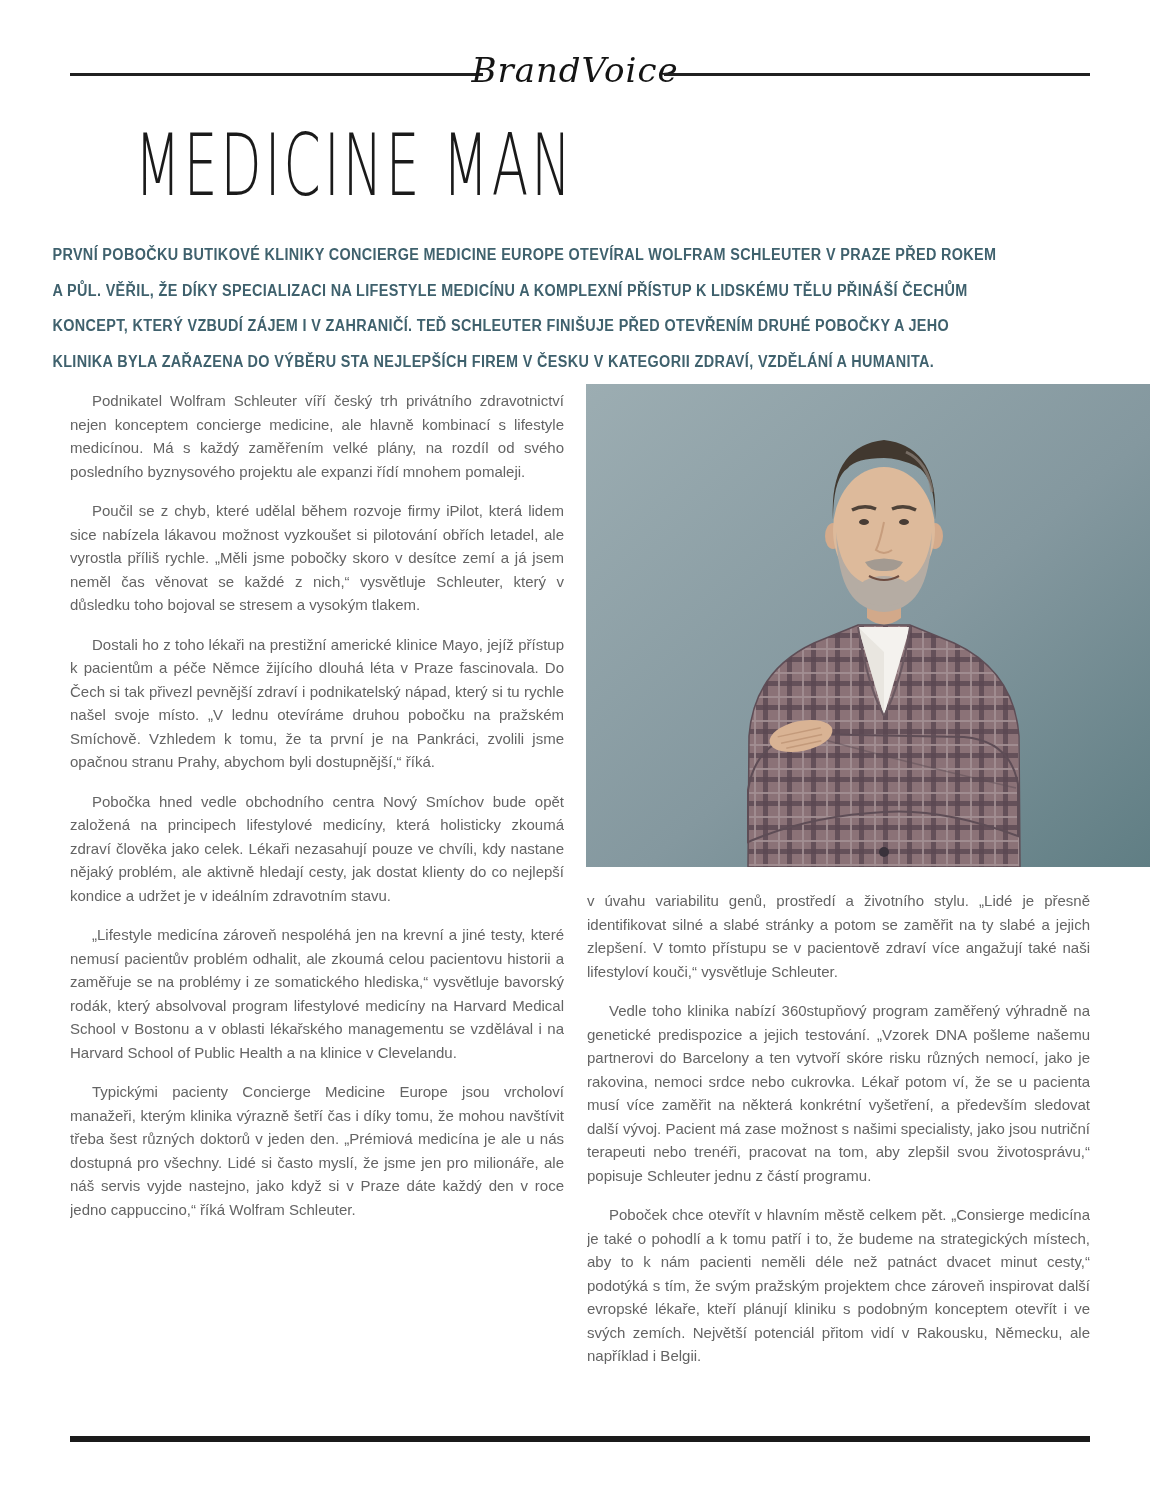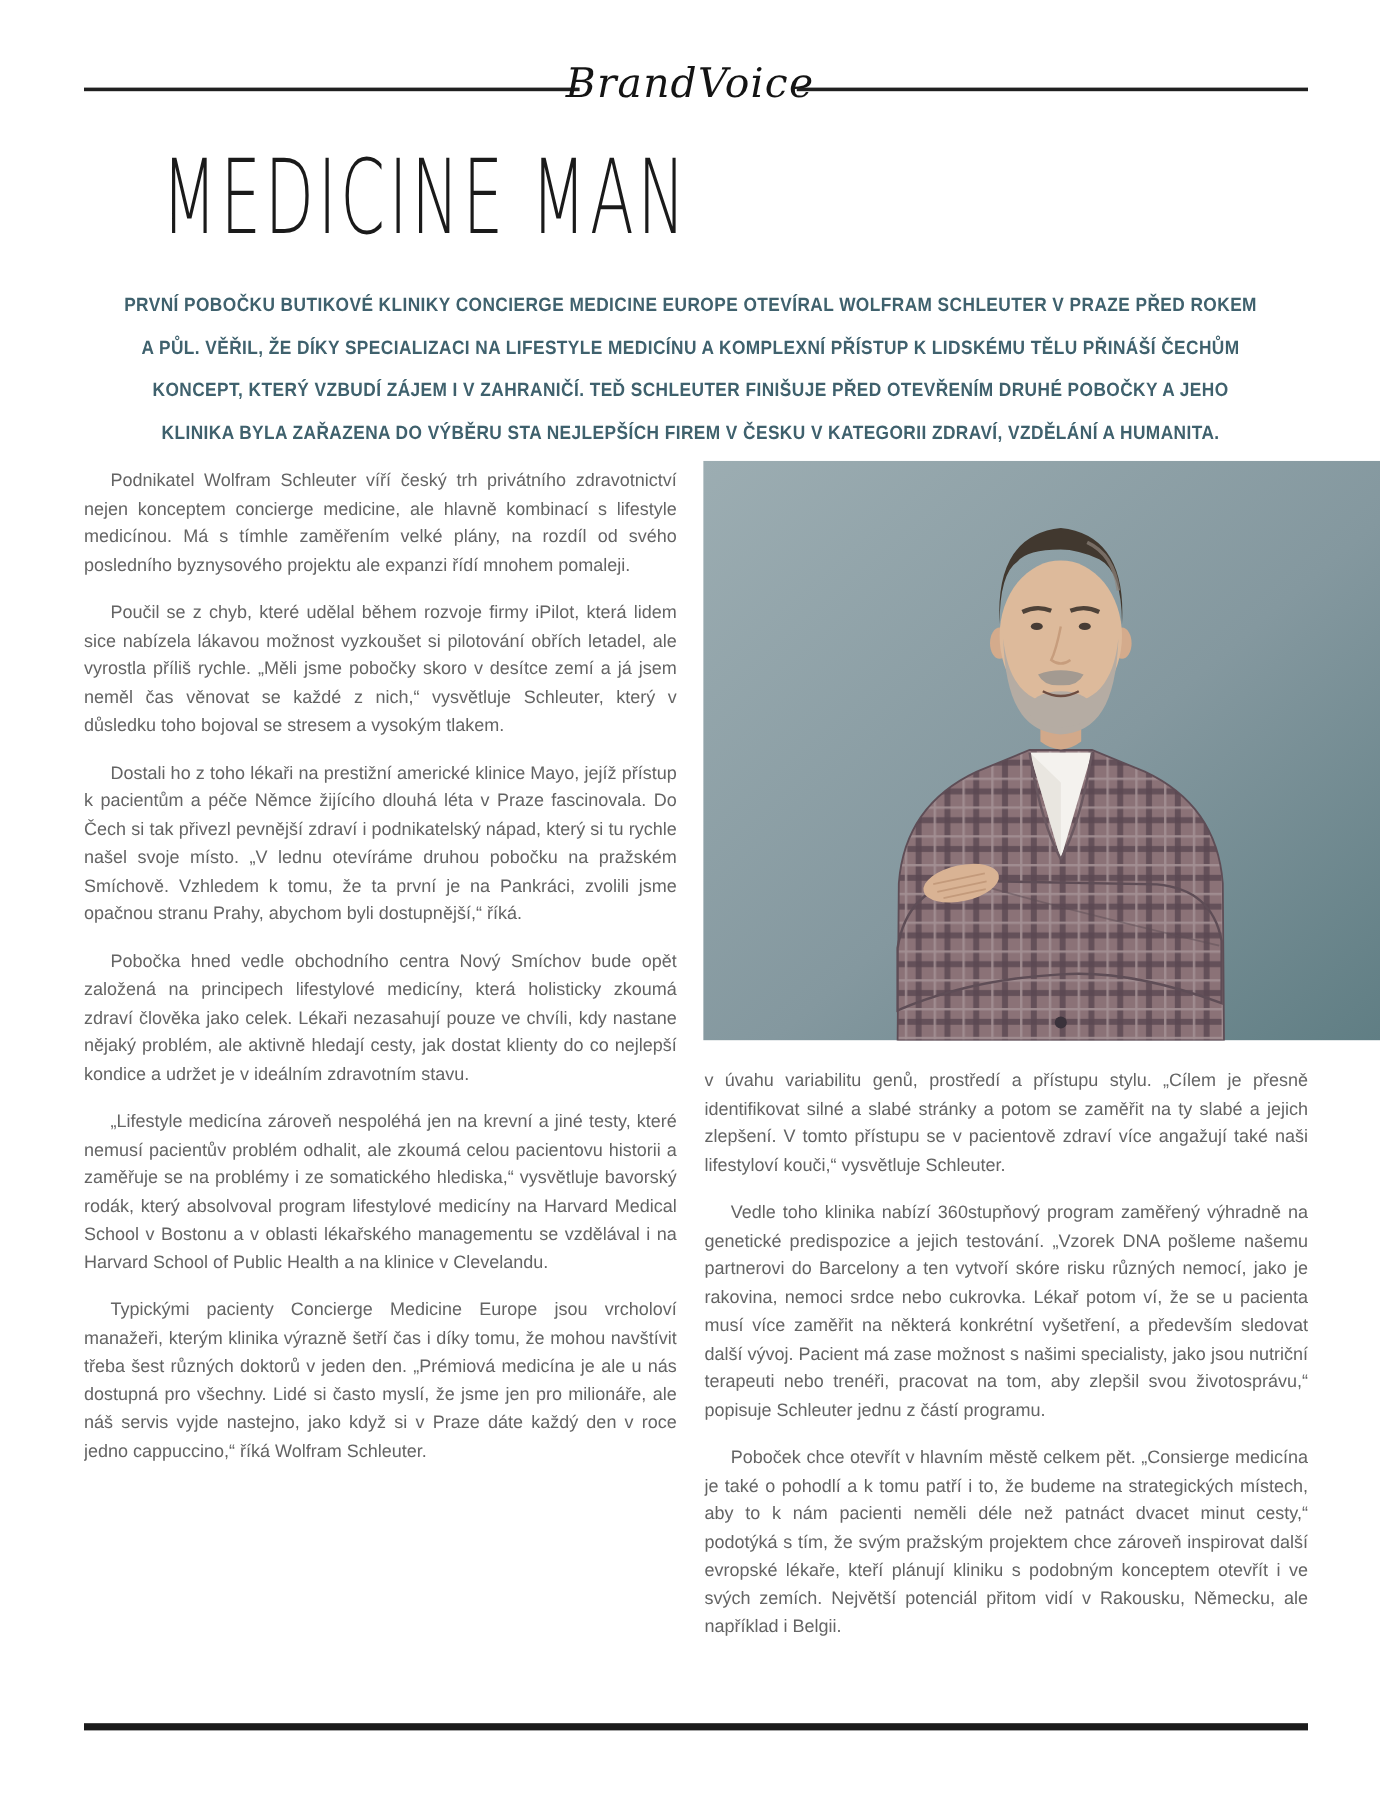--- a/index.html
+++ b/index.html
@@ -24,21 +24,21 @@
   .title-wrap{left:0;top:122px;width:1150px;text-align:left;}
   .title{
     display:inline-block;
     font-family:"DejaVu Sans","Liberation Sans",sans-serif;
     font-weight:200;font-size:86px;line-height:86px;color:#1a1a1a;
     letter-spacing:5px;transform:scaleX(0.62);transform-origin:50% 50%;
     white-space:nowrap;
   }
 
   
-  .lede{left:0;top:237px;width:1150px;text-align:center;}
+  .lede{left:0;top:237px;width:1150px;}
   .lede-inner{display:inline-block;transform:scaleX(0.9);transform-origin:50% 0;}
   .lede-line{
     white-space:nowrap;font-weight:700;font-size:16px;line-height:35.5px;
     color:#3f616d;letter-spacing:0.4px;
   }
 
   
   .col{
     color:#646464;font-size:15px;line-height:23.5px;
     text-align:justify;overflow:hidden;
@@ -67,21 +67,21 @@
 </div>
 
 <div class="abs lede">
   <div class="lede-inner">
     
   <div class="lede-line">PRVNÍ POBOČKU BUTIKOVÉ KLINIKY CONCIERGE MEDICINE EUROPE OTEVÍRAL WOLFRAM SCHLEUTER V PRAZE PŘED ROKEM</div><div class="lede-line">A PŮL. VĚŘIL, ŽE DÍKY SPECIALIZACI NA LIFESTYLE MEDICÍNU A KOMPLEXNÍ PŘÍSTUP K LIDSKÉMU TĚLU PŘINÁŠÍ ČECHŮM</div><div class="lede-line">KONCEPT, KTERÝ VZBUDÍ ZÁJEM I V ZAHRANIČÍ. TEĎ SCHLEUTER FINIŠUJE PŘED OTEVŘENÍM DRUHÉ POBOČKY A JEHO</div><div class="lede-line">KLINIKA BYLA ZAŘAZENA DO VÝBĚRU STA NEJLEPŠÍCH FIREM V ČESKU V KATEGORII ZDRAVÍ, VZDĚLÁNÍ A HUMANITA.</div></div>
 </div>
 
 <div class="abs col col-left">
 
-<p>Podnikatel Wolfram Schleuter víří český trh privátního zdravotnictví nejen konceptem concierge medicine, ale hlavně kombinací s lifestyle medicínou. Má s tímhle zaměřením velké plány, na rozdíl od svého posledního byznysového projektu ale expanzi řídí mnohem pomaleji.</p>
+<p>Podnikatel Wolfram Schleuter víří český trh privátního zdravotnictví nejen konceptem concierge medicine, ale hlavně kombinací s lifestyle medicínou. Má s každý zaměřením velké plány, na rozdíl od svého posledního byznysového projektu ale expanzi řídí mnohem pomaleji.</p>
     <p>Poučil se z chyb, které udělal během rozvoje firmy iPilot, která lidem sice nabízela lákavou možnost vyzkoušet si pilotování obřích letadel, ale vyrostla příliš rychle. „Měli jsme pobočky skoro v desítce zemí a já jsem neměl čas věnovat se každé z nich,“ vysvětluje Schleuter, který v důsledku toho bojoval se stresem a vysokým tlakem.</p>
     <p>Dostali ho z toho lékaři na prestižní americké klinice Mayo, jejíž přístup k pacientům a péče Němce žijícího dlouhá léta v Praze fascinovala. Do Čech si tak přivezl pevnější zdraví i podnikatelský nápad, který si tu rychle našel svoje místo. „V lednu otevíráme druhou pobočku na pražském Smíchově. Vzhledem k tomu, že ta první je na Pankráci, zvolili jsme opačnou stranu Prahy, abychom byli dostupnější,“ říká.</p>
     <p>Pobočka hned vedle obchodního centra Nový Smíchov bude opět založená na principech lifestylové medicíny, která holisticky zkoumá zdraví člověka jako celek. Lékaři nezasahují pouze ve chvíli, kdy nastane nějaký problém, ale aktivně hledají cesty, jak dostat klienty do co nejlepší kondice a udržet je v ideálním zdravotním stavu.</p>
     <p>„Lifestyle medicína zároveň nespoléhá jen na krevní a jiné testy, které nemusí pacientův problém odhalit, ale zkoumá celou pacientovu historii a zaměřuje se na problémy i ze somatického hlediska,“ vysvětluje bavorský rodák, který absolvoval program lifestylové medicíny na Harvard Medical School v Bostonu a v oblasti lékařského managementu se vzdělával i na Harvard School of Public Health a na klinice v Clevelandu.</p>
     <p>Typickými pacienty Concierge Medicine Europe jsou vrcholoví manažeři, kterým klinika výrazně šetří čas i díky tomu, že mohou navštívit třeba šest různých doktorů v jeden den. „Prémiová medicína je ale u nás dostupná pro všechny. Lidé si často myslí, že jsme jen pro milionáře, ale náš servis vyjde nastejno, jako když si v Praze dáte každý den v roce jedno cappuccino,“ říká Wolfram Schleuter.</p>
   </div>
 
 <div class="abs photo">
   <svg width="564" height="483" viewBox="0 0 564 483" role="img">
     <defs>
@@ -135,18 +135,18 @@
       <ellipse cx="215" cy="352" rx="32" ry="15" fill="#d9b394"></ellipse>
       <path d="M192 348 h44 M194 355 h42 M198 361 h36" stroke="#c39a7b" stroke-width="1.5" fill="none"></path>
     </g>
 
     <circle cx="298" cy="468" r="5" fill="#3a323b"></circle>
   </svg>
 </div>
 
 <div class="abs col col-right">
 
-<p class="no-indent">v úvahu variabilitu genů, prostředí a přístupu stylu. „Cílem je přesně identifikovat silné a slabé stránky a potom se zaměřit na ty slabé a jejich zlepšení. V tomto přístupu se v pacientově zdraví více angažují také naši lifestyloví kouči,“ vysvětluje Schleuter.</p>
+<p class="no-indent">v úvahu variabilitu genů, prostředí a životního stylu. „Lidé je přesně identifikovat silné a slabé stránky a potom se zaměřit na ty slabé a jejich zlepšení. V tomto přístupu se v pacientově zdraví více angažují také naši lifestyloví kouči,“ vysvětluje Schleuter.</p>
     <p>Vedle toho klinika nabízí 360stupňový program zaměřený výhradně na genetické predispozice a jejich testování. „Vzorek DNA pošleme našemu partnerovi do Barcelony a ten vytvoří skóre risku různých nemocí, jako je rakovina, nemoci srdce nebo cukrovka. Lékař potom ví, že se u pacienta musí více zaměřit na některá konkrétní vyšetření, a především sledovat další vývoj. Pacient má zase možnost s našimi specialisty, jako jsou nutriční terapeuti nebo trenéři, pracovat na tom, aby zlepšil svou životosprávu,“ popisuje Schleuter jednu z částí programu.</p>
     <p>Poboček chce otevřít v hlavním městě celkem pět. „Consierge medicína je také o pohodlí a k tomu patří i to, že budeme na strategických místech, aby to k nám pacienti neměli déle než patnáct dvacet minut cesty,“ podotýká s tím, že svým pražským projektem chce zároveň inspirovat další evropské lékaře, kteří plánují kliniku s podobným konceptem otevřít i ve svých zemích. Největší potenciál přitom vidí v Rakousku, Německu, ale například i Belgii.</p>
   </div>
 
 <div class="abs bottom-rule"></div>
 
 </body></html>

